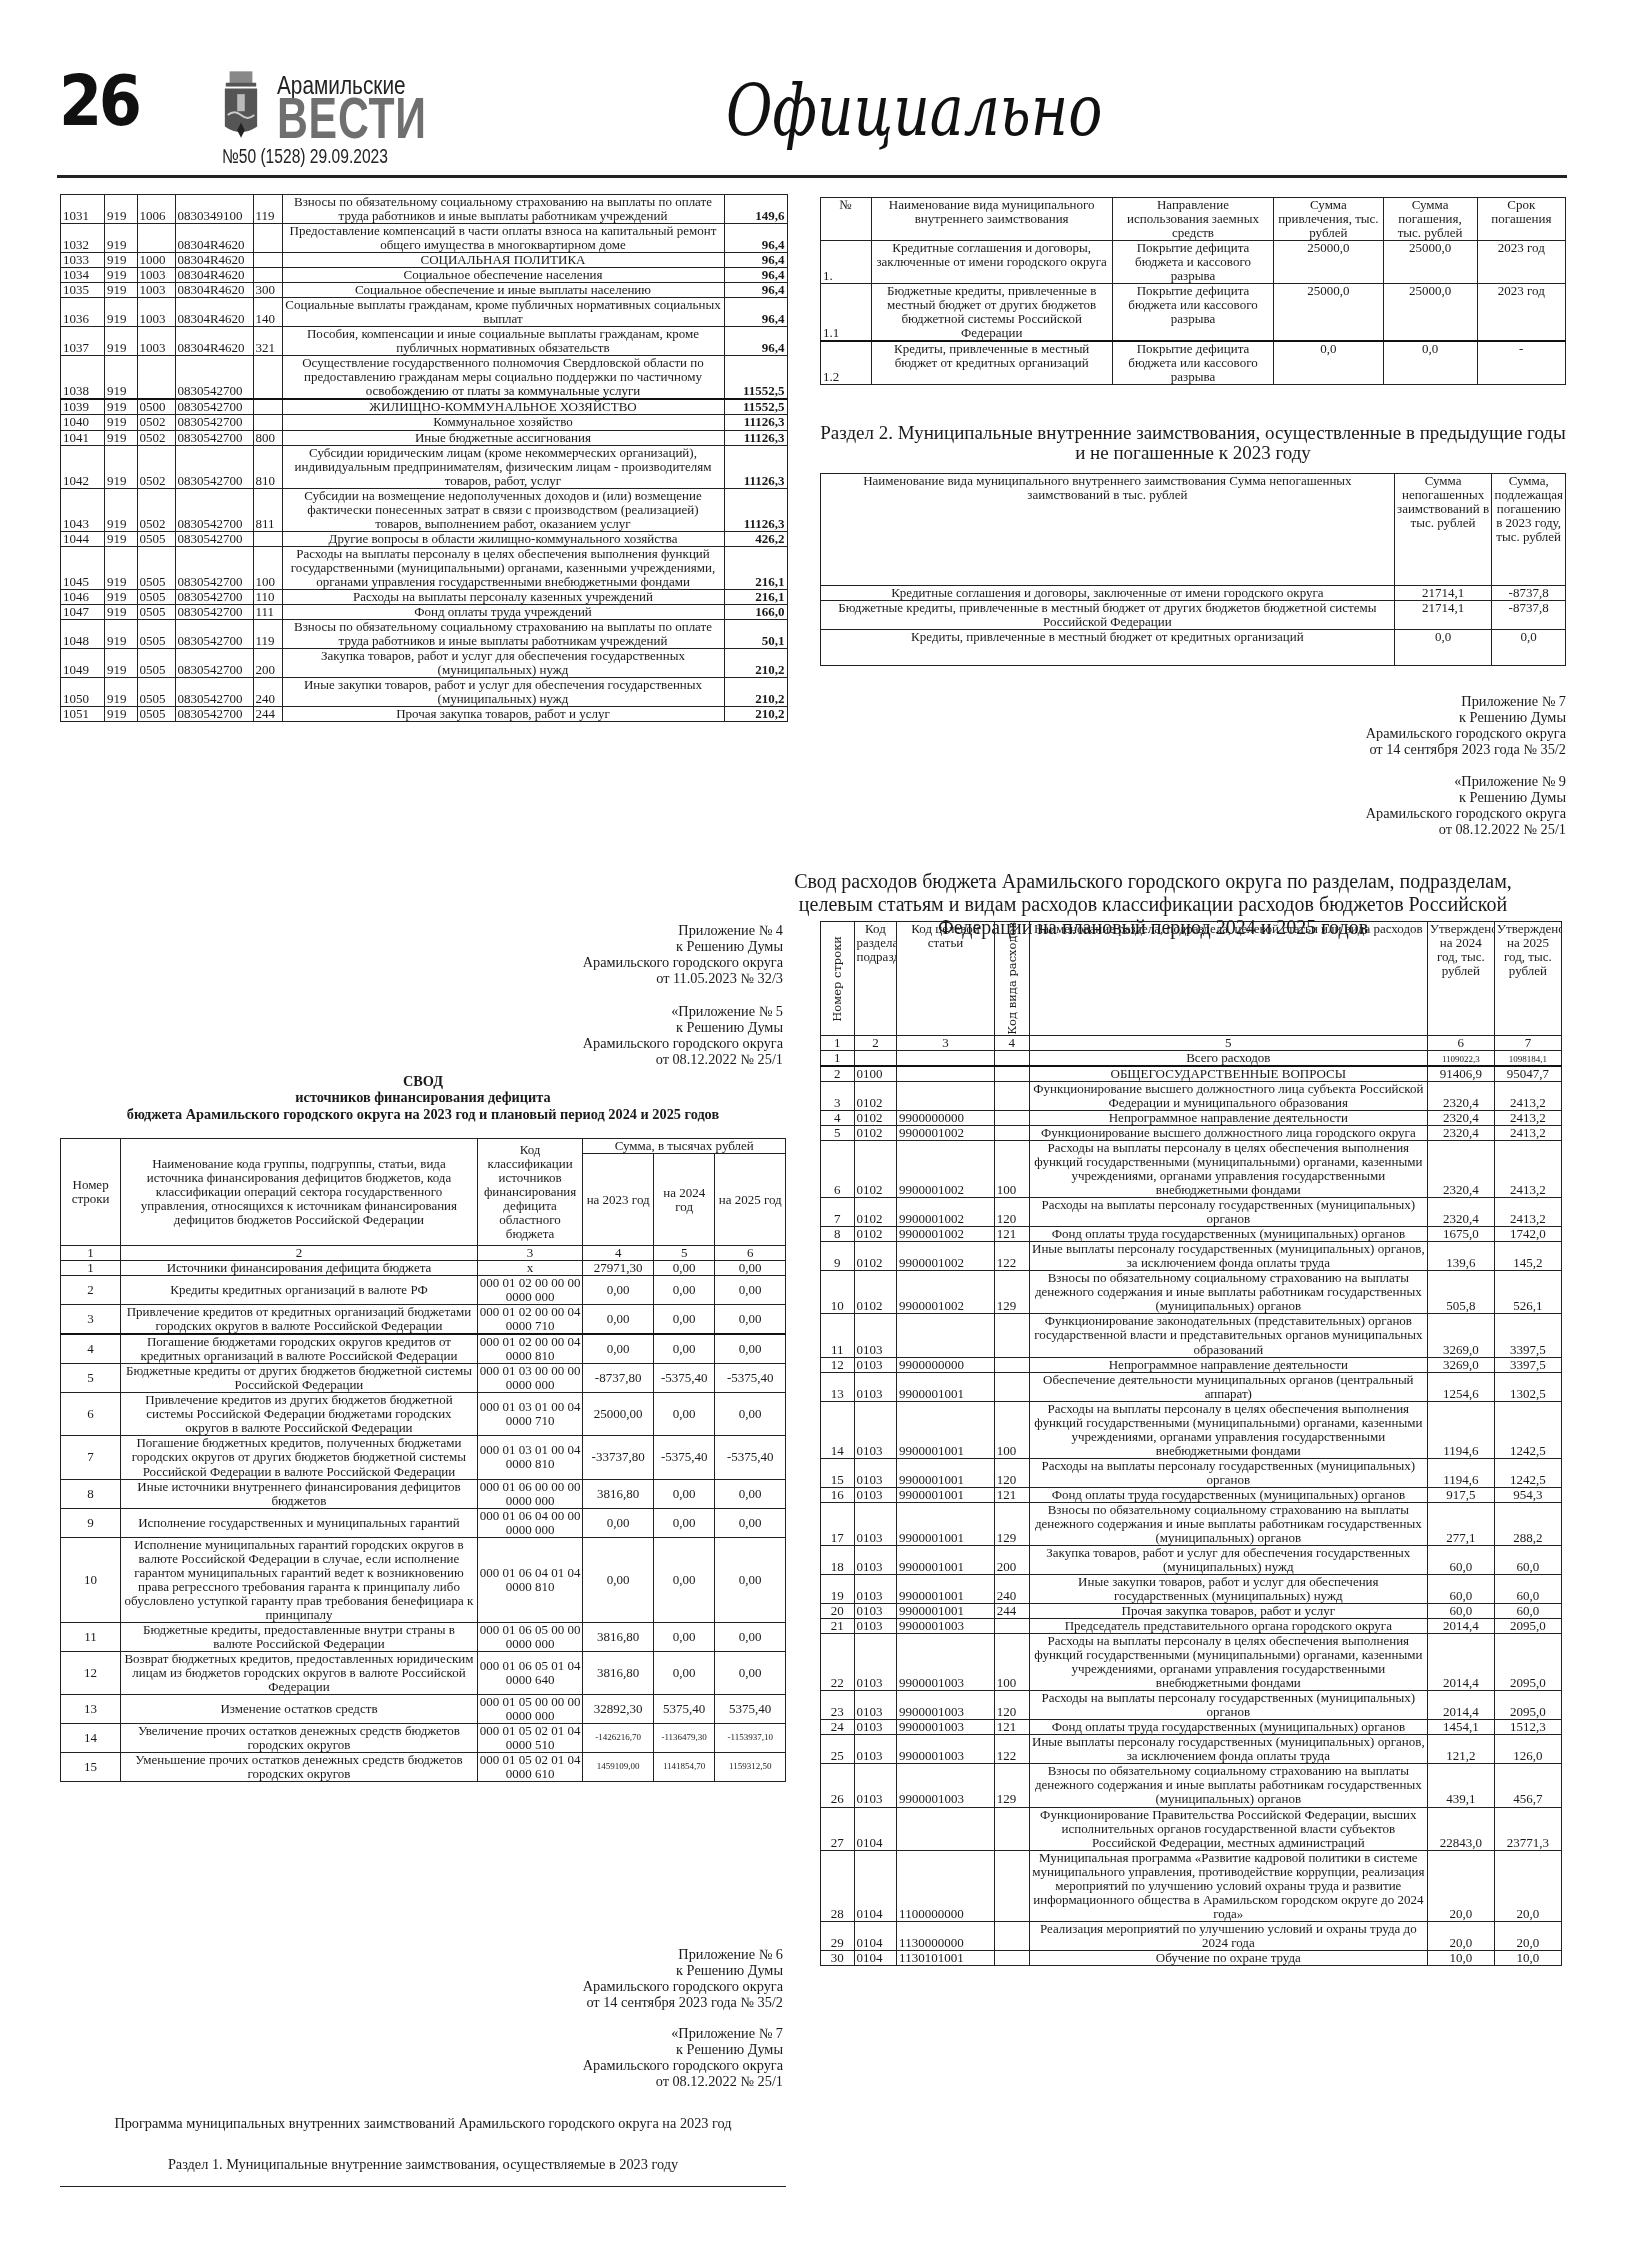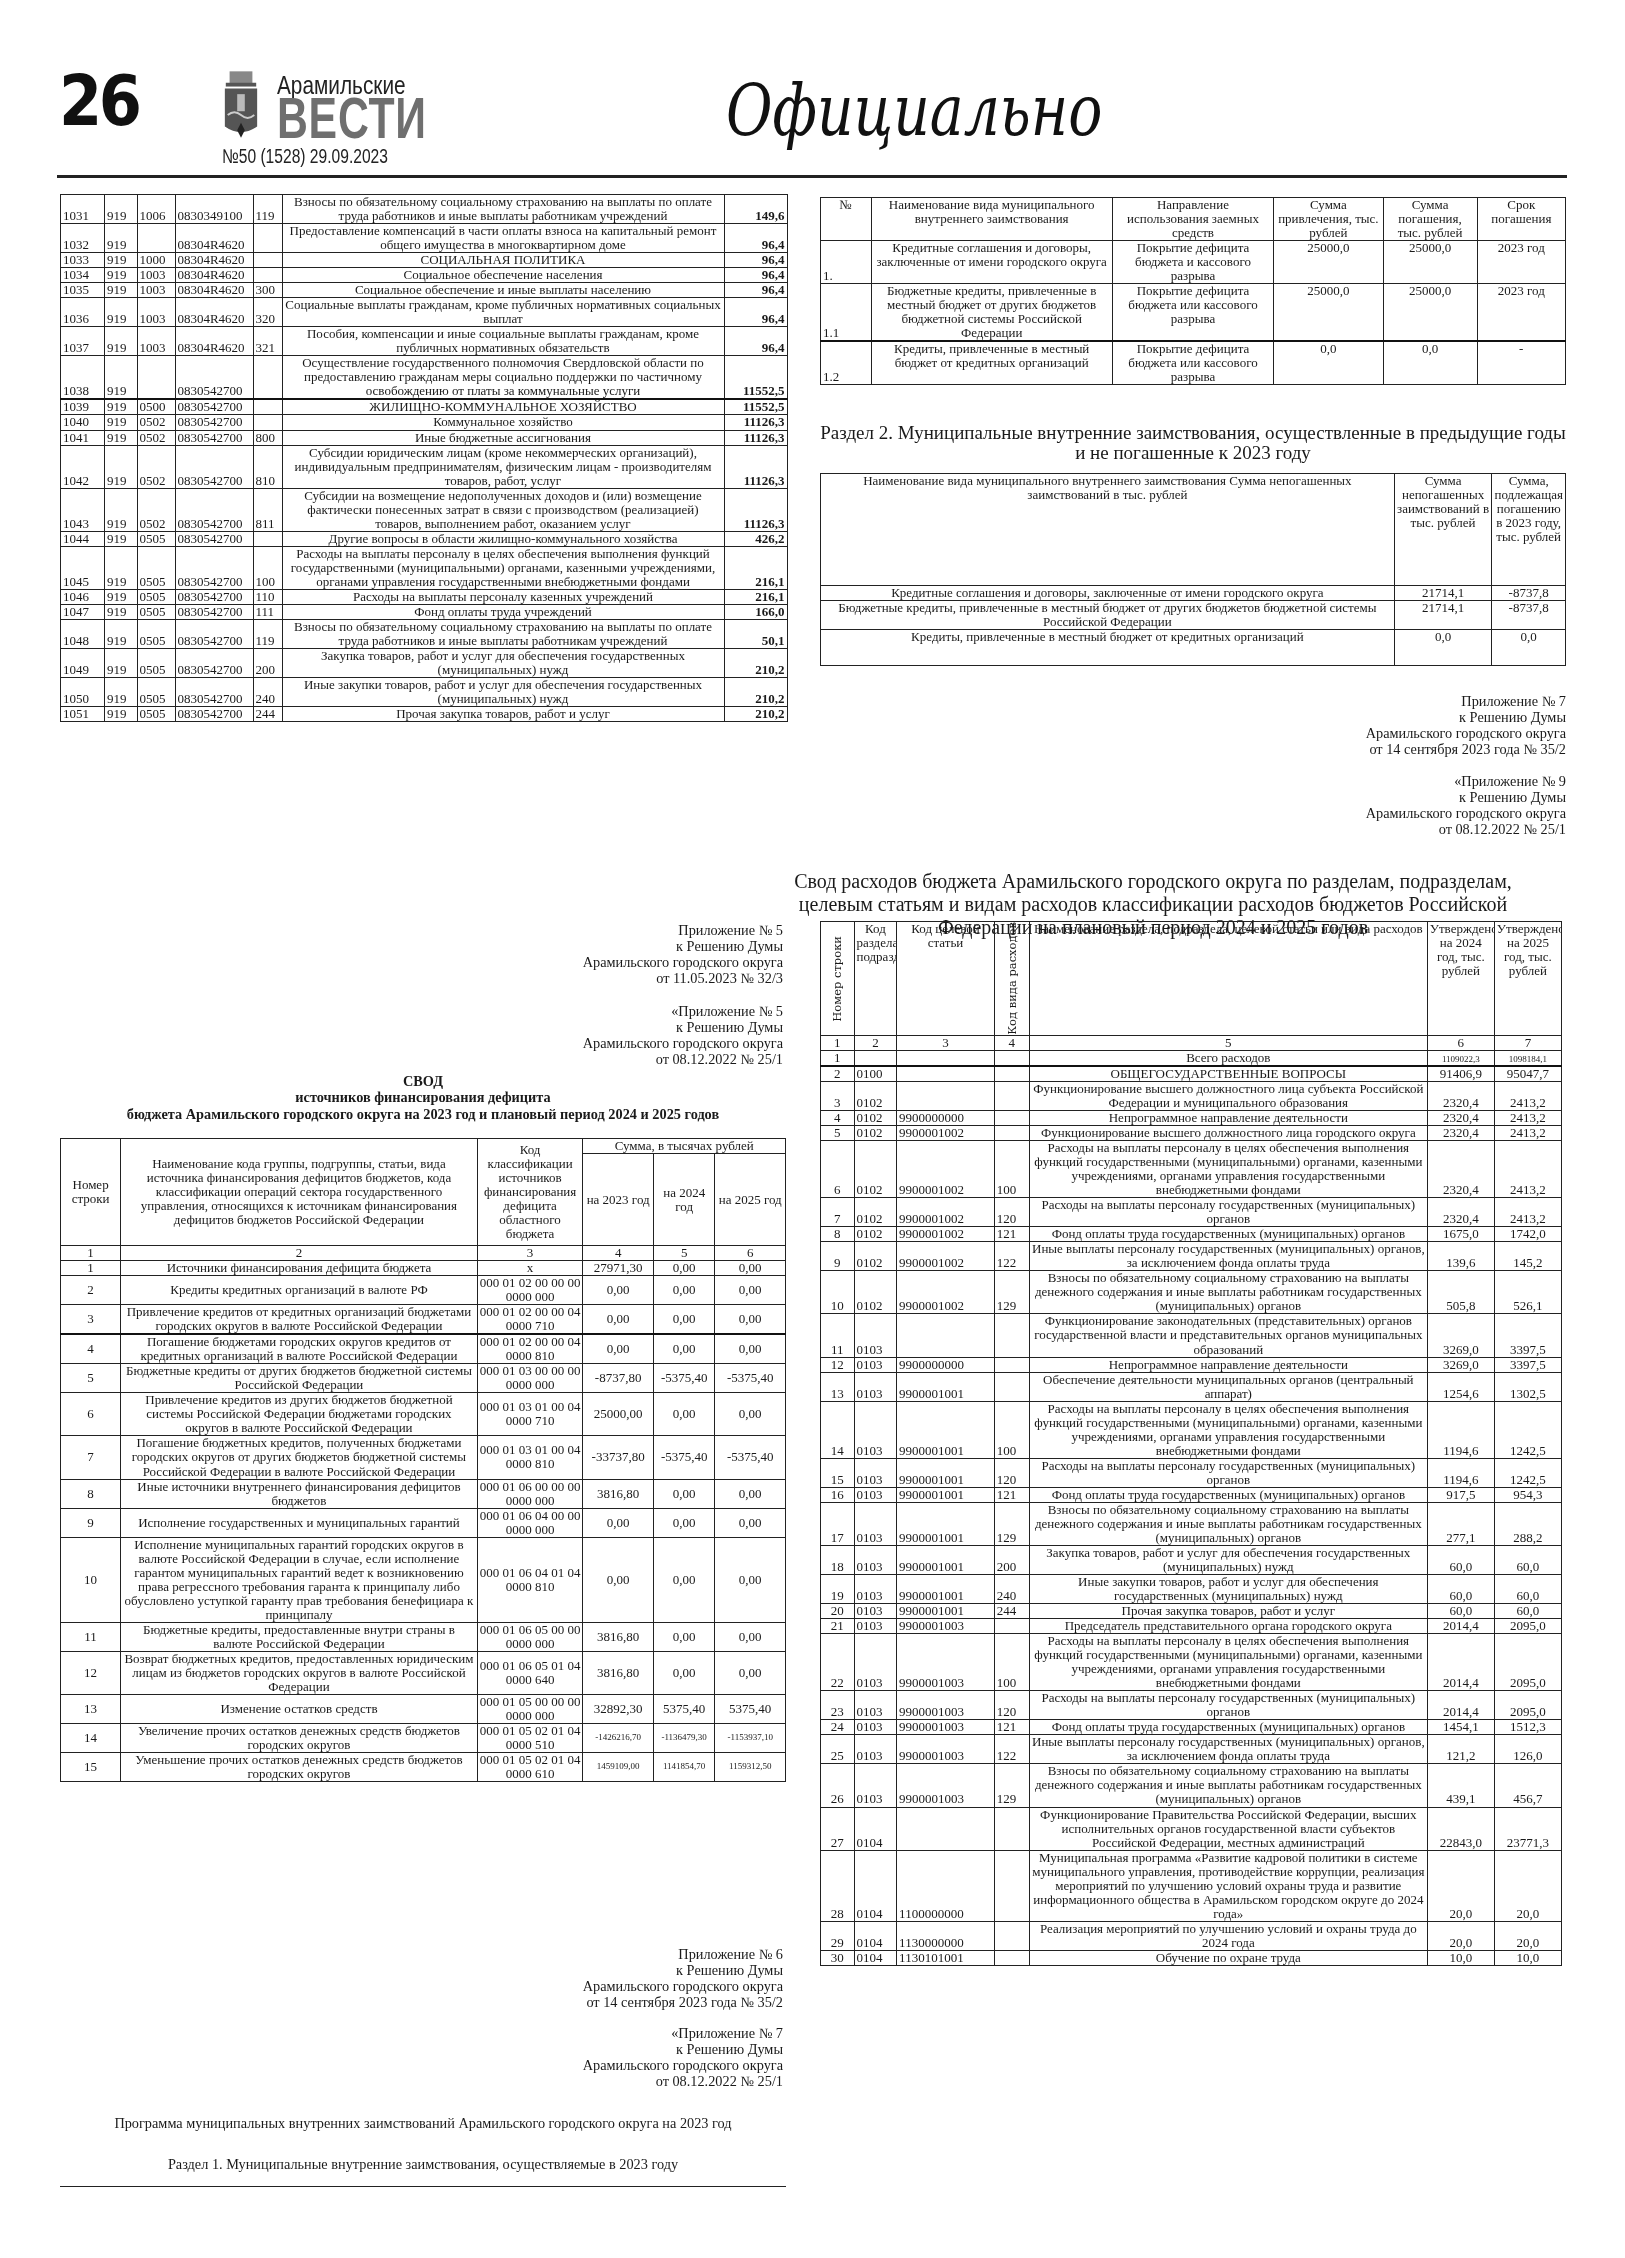--- a/index.html
+++ b/index.html
@@ -111,21 +111,21 @@
         <td>08304R4620</td>
         <td>300</td>
         <td class="c">Социальное обеспечение и иные выплаты населению</td>
         <td class="r">96,4</td>
       </tr>
       <tr>
         <td>1036</td>
         <td>919</td>
         <td>1003</td>
         <td>08304R4620</td>
-        <td>320</td>
+        <td>140</td>
         <td class="c">Социальные выплаты гражданам, кроме публичных нормативных социальных выплат</td>
         <td class="r">96,4</td>
       </tr>
       <tr>
         <td>1037</td>
         <td>919</td>
         <td>1003</td>
         <td>08304R4620</td>
         <td>321</td>
         <td class="c">Пособия, компенсации и иные социальные выплаты гражданам, кроме публичных нормативных обязательств</td>
@@ -254,21 +254,21 @@
         <td>0505</td>
         <td>0830542700</td>
         <td>244</td>
         <td class="c">Прочая закупка товаров, работ и услуг</td>
         <td class="r">210,2</td>
       </tr>
     </tbody>
 </table>
 
 <div class="abs notice" style="left:382px; top:922px; width:401px;">
-  <div>Приложение № 5</div>
+  <div>Приложение № 4</div>
   <div>к Решению Думы</div>
   <div>Арамильского городского округа</div>
   <div>от 11.05.2023 № 32/3</div>
   <div style="height:17px"></div>
   <div>«Приложение № 5</div>
   <div>к Решению Думы</div>
   <div>Арамильского городского округа</div>
   <div>от 08.12.2022 № 25/1</div>
 </div>
 

